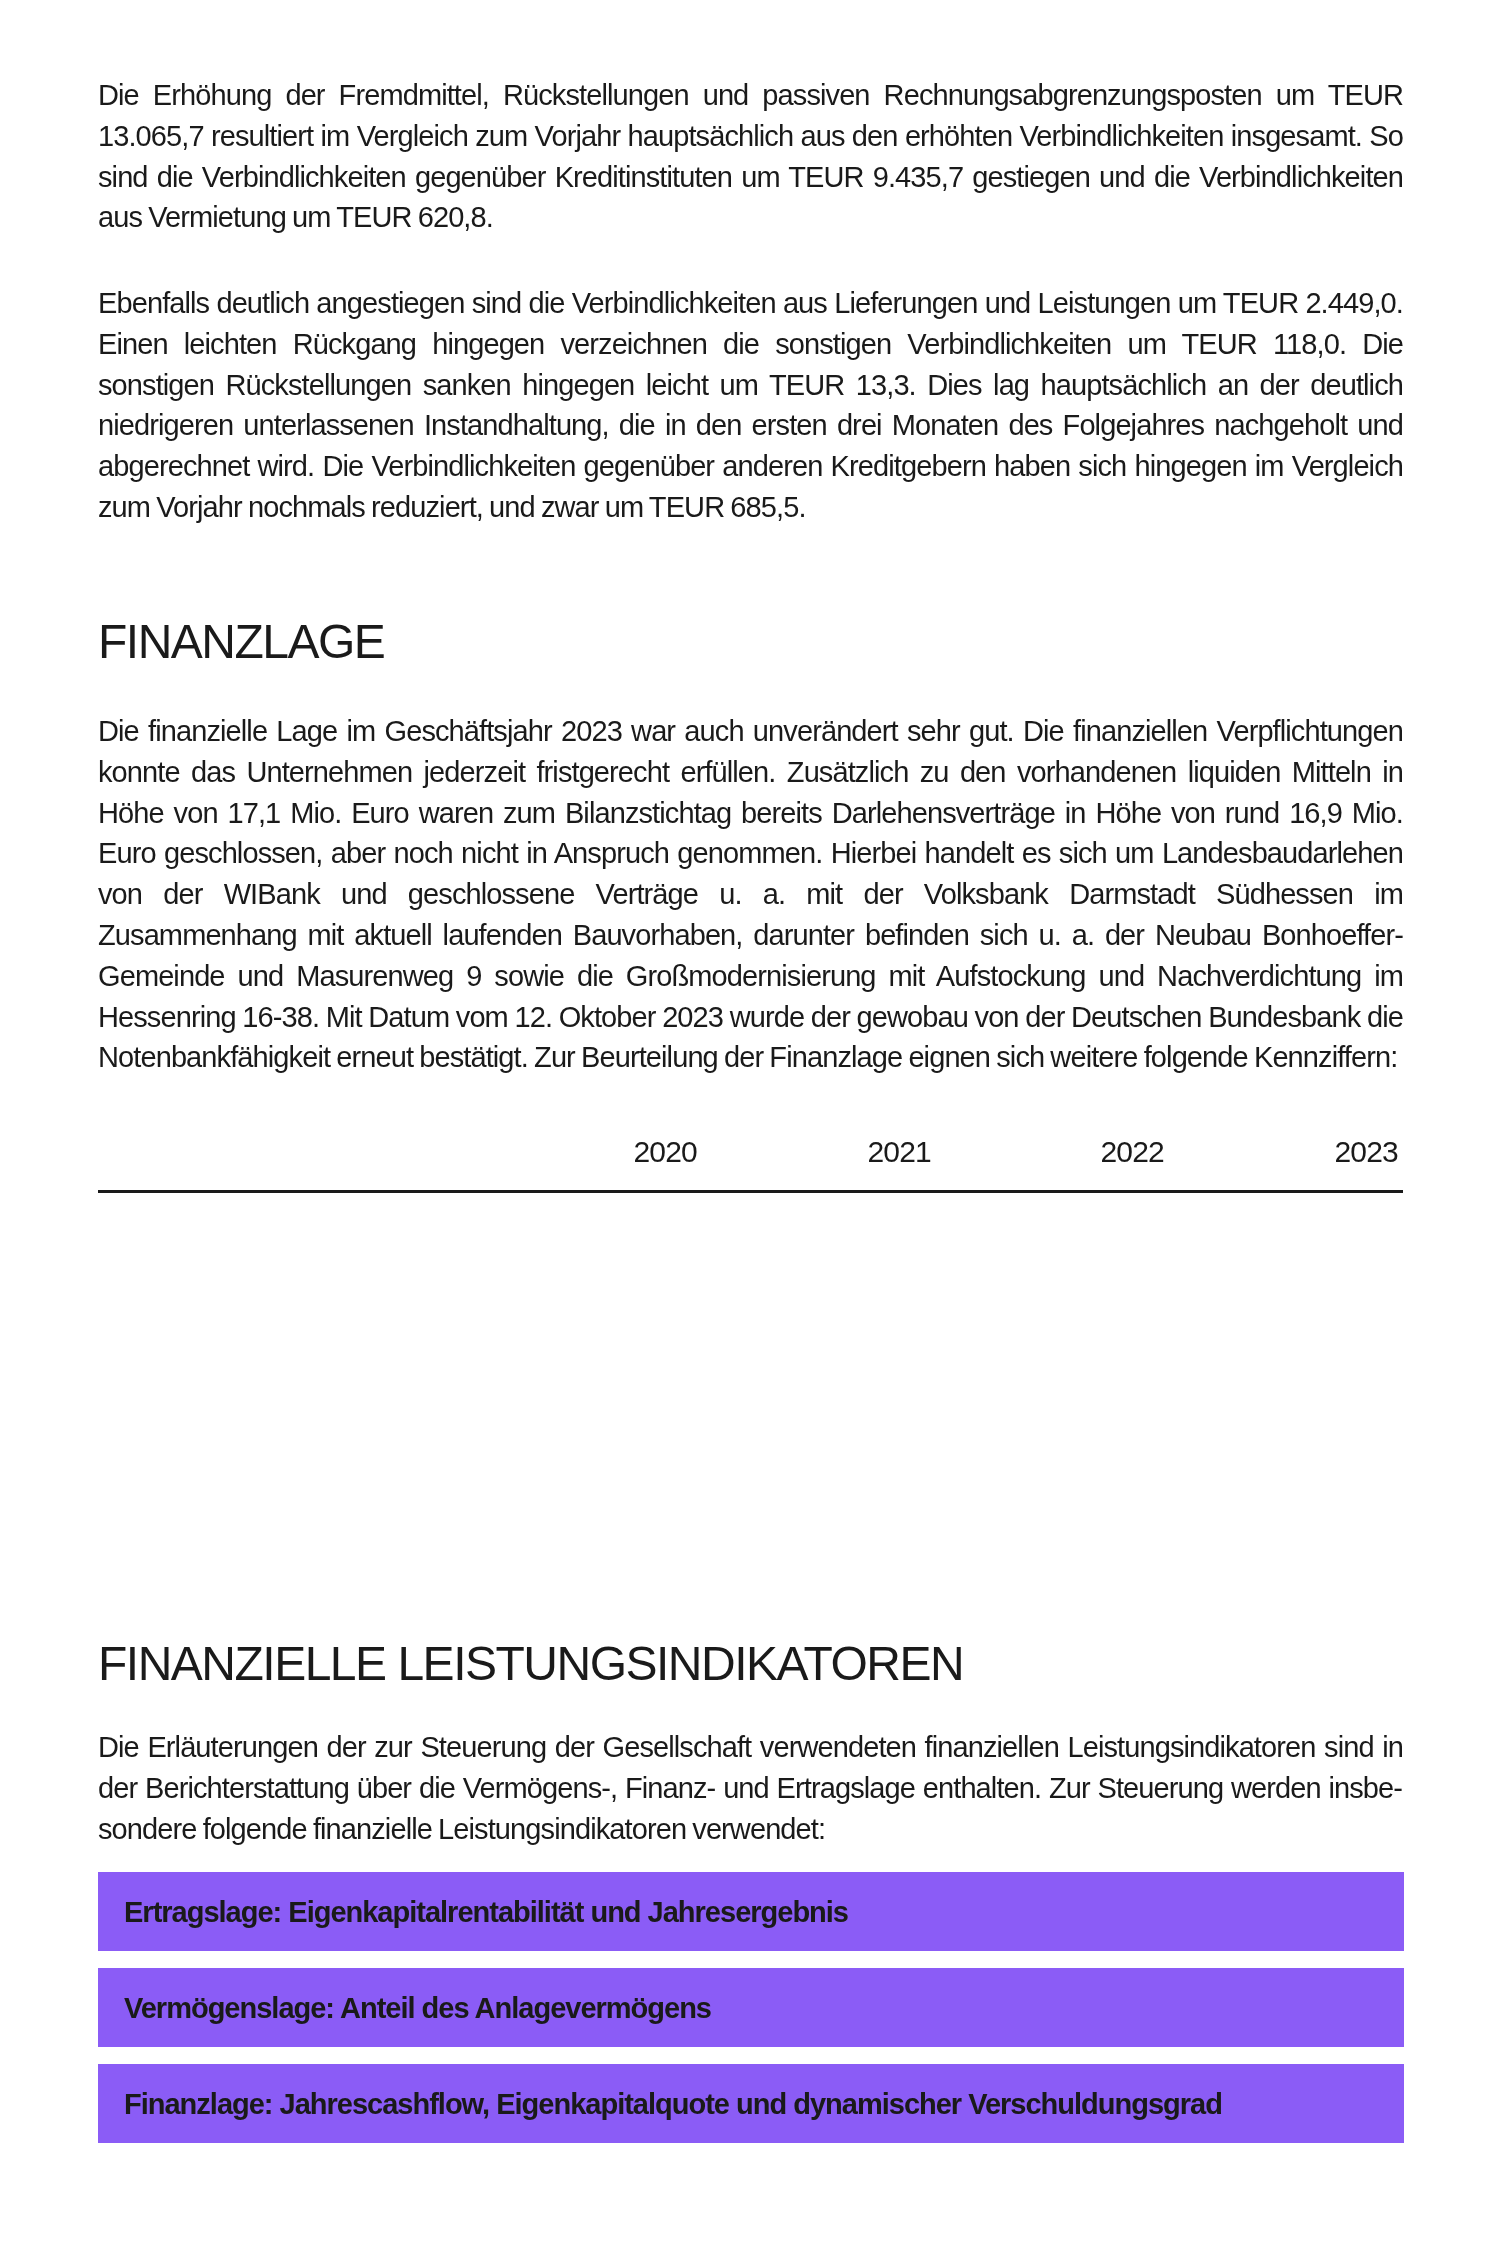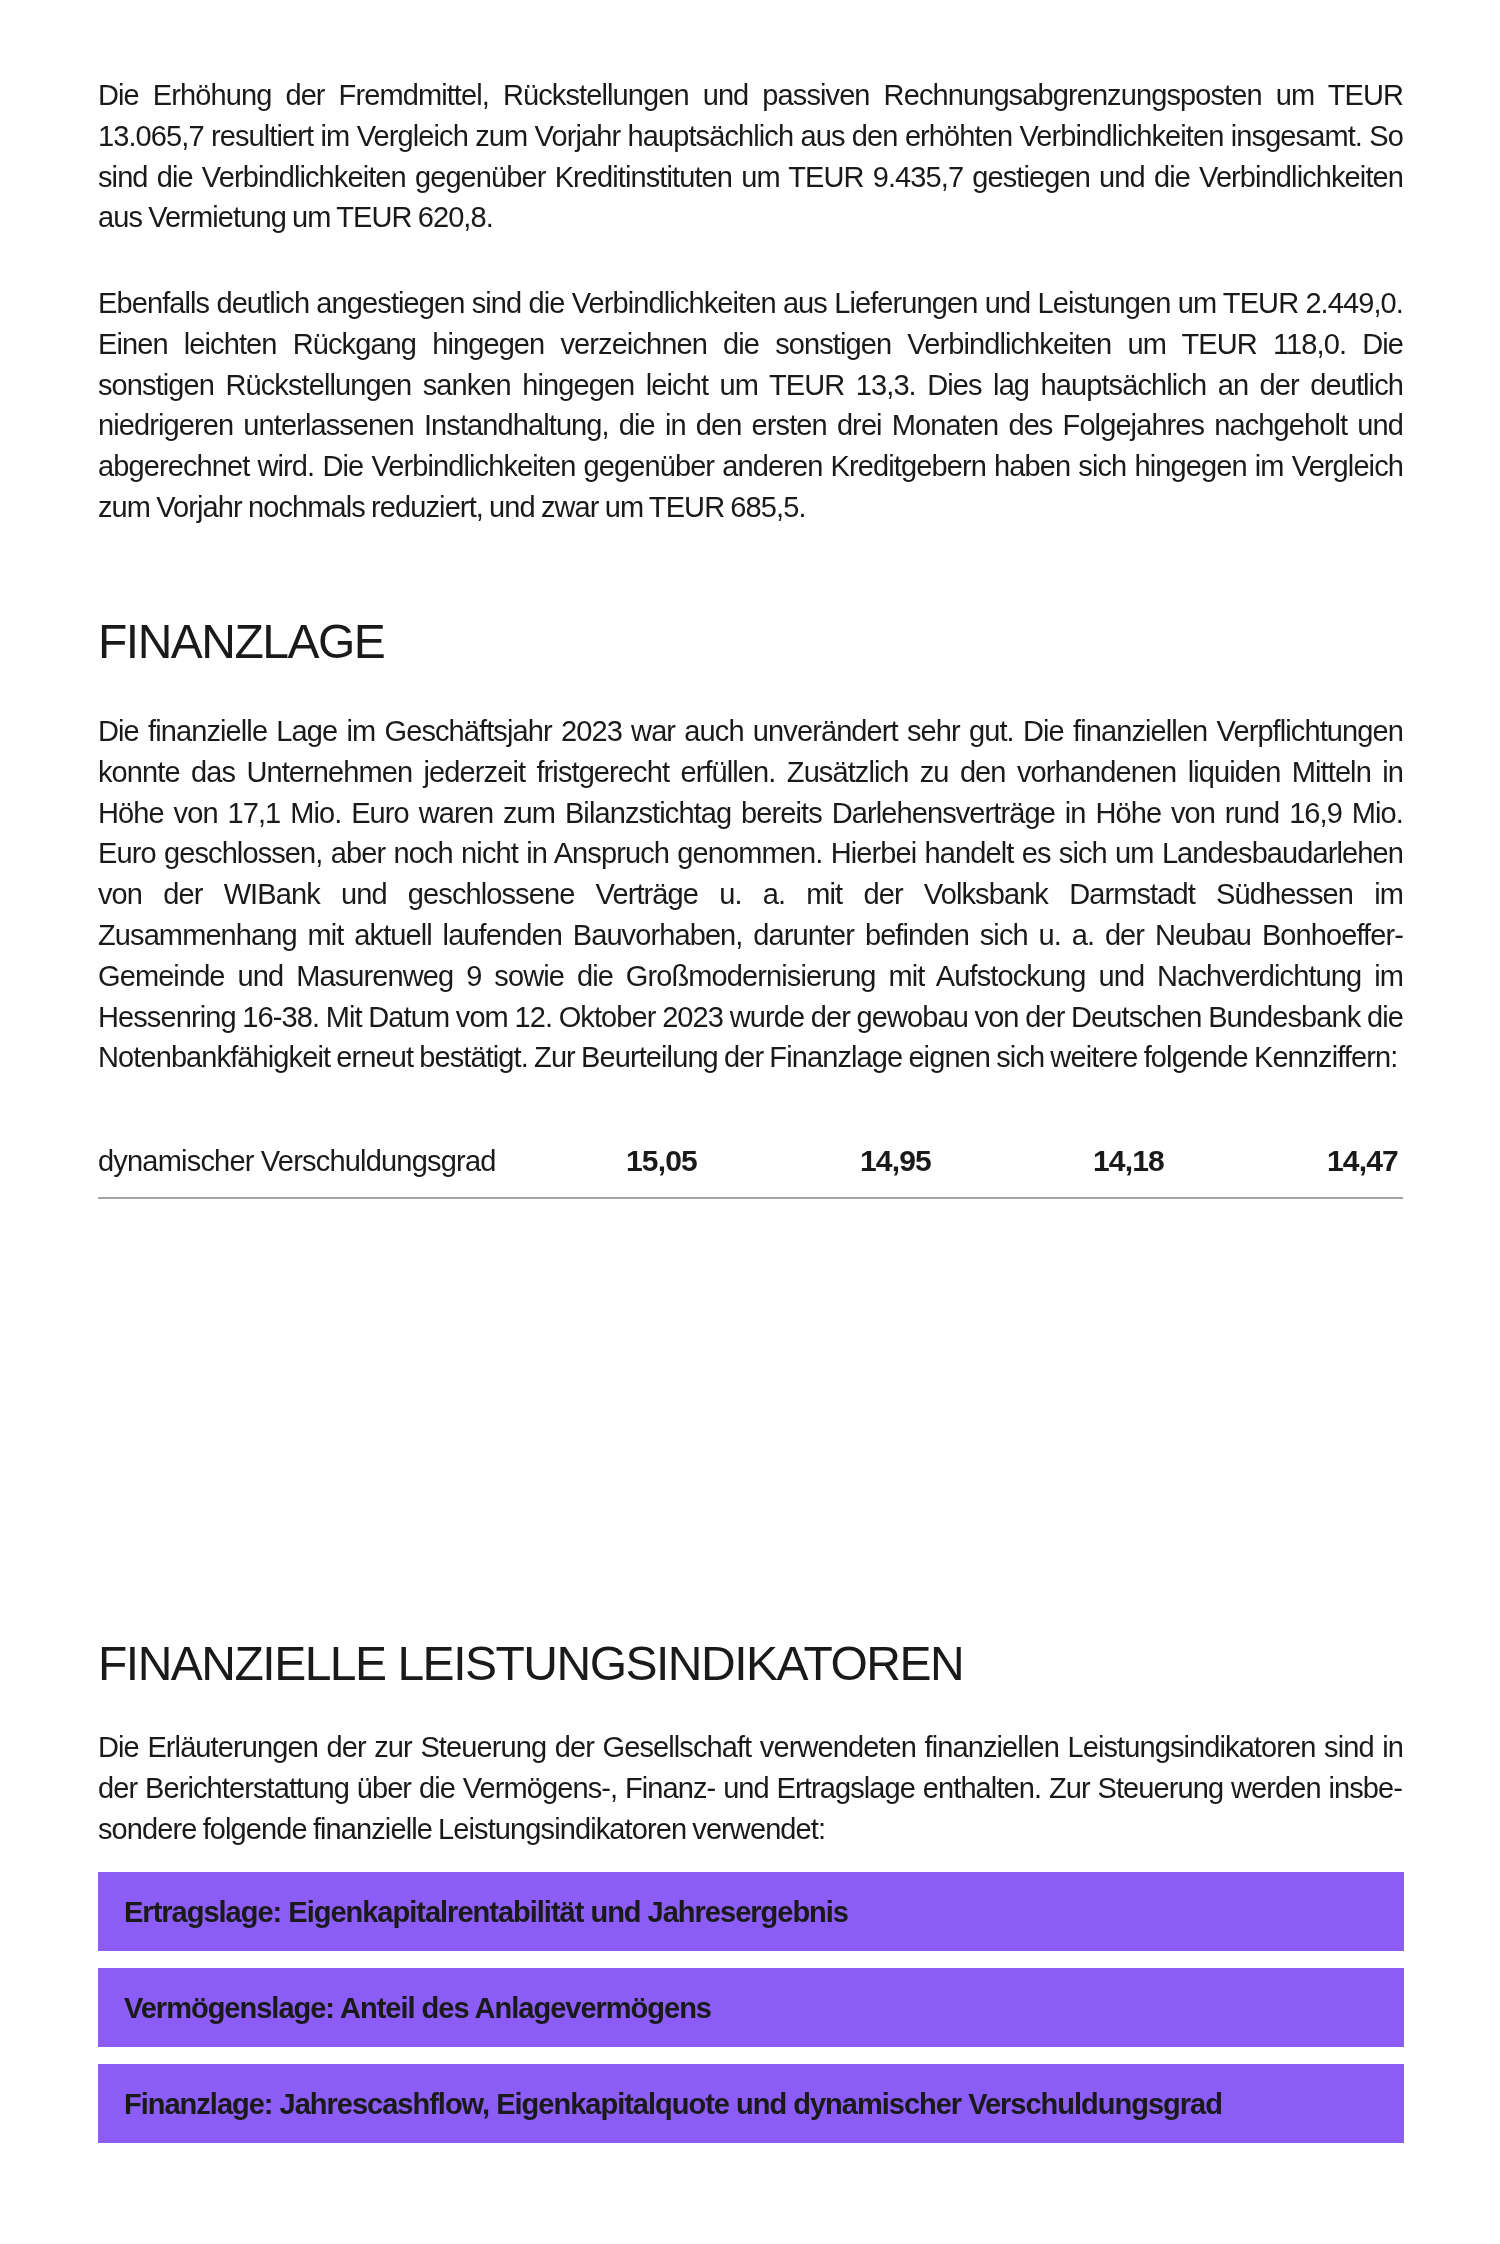--- a/index.html
+++ b/index.html
@@ -36,30 +36,29 @@
 
   <p class="body" style="top:75px;">Die Erhöhung der Fremdmittel, Rückstellungen und passiven Rechnungsabgrenzungsposten um TEUR 13.065,7 resultiert im Vergleich zum Vorjahr hauptsächlich aus den erhöhten Verbindlichkeiten insgesamt. So sind die Verbindlichkeiten gegenüber Kreditinstituten um TEUR 9.435,7 gestiegen und die Verbindlichkeiten aus Ver­mietung um TEUR 620,8.</p>
 
   <p class="body" style="top:283px;">Ebenfalls deutlich angestiegen sind die Verbindlichkeiten aus Lieferungen und Leistungen um TEUR 2.449,0. Einen leichten Rückgang hingegen verzeichnen die sonstigen Verbindlichkeiten um TEUR 118,0. Die sonstigen Rückstellungen sanken hingegen leicht um TEUR 13,3. Dies lag hauptsächlich an der deutlich niedrigeren un­terlassenen Instandhaltung, die in den ersten drei Monaten des Folgejahres nachgeholt und abgerechnet wird. Die Verbindlichkeiten gegenüber anderen Kreditgebern haben sich hingegen im Vergleich zum Vorjahr nochmals reduziert, und zwar um TEUR 685,5.</p>
 
   <h2 class="section" style="top:620px;">FINANZLAGE</h2>
 
   <p class="body" style="top:711px;">Die finanzielle Lage im Geschäftsjahr 2023 war auch unverändert sehr gut. Die finanziellen Verpflichtungen konnte das Unternehmen jederzeit fristgerecht erfüllen. Zusätzlich zu den vorhandenen liquiden Mitteln in Höhe von 17,1 Mio. Euro waren zum Bilanzstichtag bereits Darlehensverträge in Höhe von rund 16,9 Mio. Euro geschlossen, aber noch nicht in Anspruch genommen. Hierbei handelt es sich um Landesbaudarlehen von der WIBank und geschlossene Verträge u. a. mit der Volksbank Darmstadt Südhessen im Zusammenhang mit aktuell laufenden Bauvorhaben, darunter befinden sich u. a. der Neubau Bonhoeffer-Gemeinde und Ma­surenweg 9 sowie die Großmodernisierung mit Aufstockung und Nachverdichtung im Hessenring 16-38. Mit Datum vom 12. Oktober 2023 wurde der gewobau von der Deutschen Bundesbank die Notenbankfähigkeit erneut bestätigt. Zur Beurteilung der Finanzlage eignen sich weitere folgende Kennziffern:</p>
 
   <div class="table">
+    <div class="thead">
+      <span class="yr" style="left:399px;">2020</span>
+      <span class="yr" style="left:633px;">2021</span>
+      <span class="yr" style="left:866px;">2022</span>
+      <span class="yr" style="left:1100px;">2023</span>
+    </div>
 
 
 
-    <div class="trow" style="height:69px;">
-      <span class="label" style="top:13px;">dynamischer Verschuldungsgrad</span>
-      <span class="val" style="top:13px; left:379px;">15,05</span>
-      <span class="val" style="top:13px; left:613px;">14,95</span>
-      <span class="val" style="top:13px; left:846px;">14,18</span>
-      <span class="val" style="top:13px; left:1080px;">14,47</span>
-    </div>
   </div>
 
   <h2 class="section" style="top:1642px;">FINANZIELLE LEISTUNGSINDIKATOREN</h2>
 
   <p class="body" style="top:1727px;">Die Erläuterungen der zur Steuerung der Gesellschaft verwendeten finanziellen Leistungsindikatoren sind in der Berichterstattung über die Vermögens-, Finanz- und Ertragslage enthalten. Zur Steuerung werden insbe­sondere folgende finanzielle Leistungsindikatoren verwendet:</p>
 
   <div class="box" style="top:1872px;">
     <span>Ertragslage: Eigenkapitalrentabilität und Jahresergebnis</span>
   </div>
   <div class="box" style="top:1968px;">

